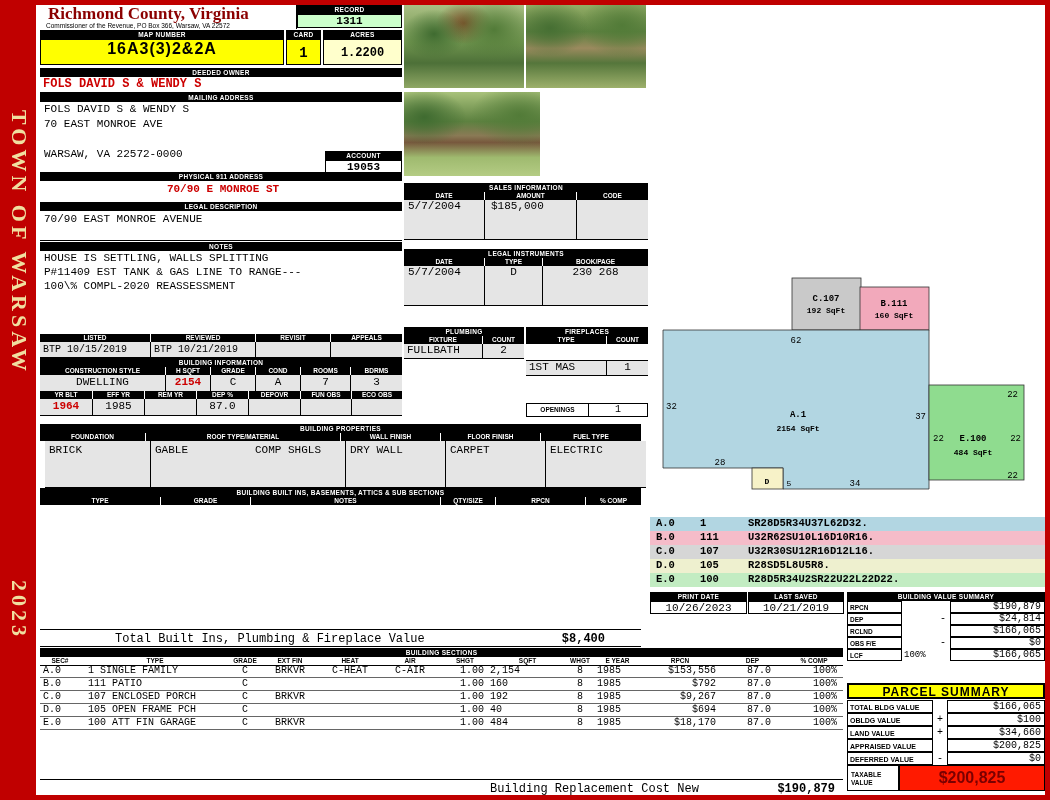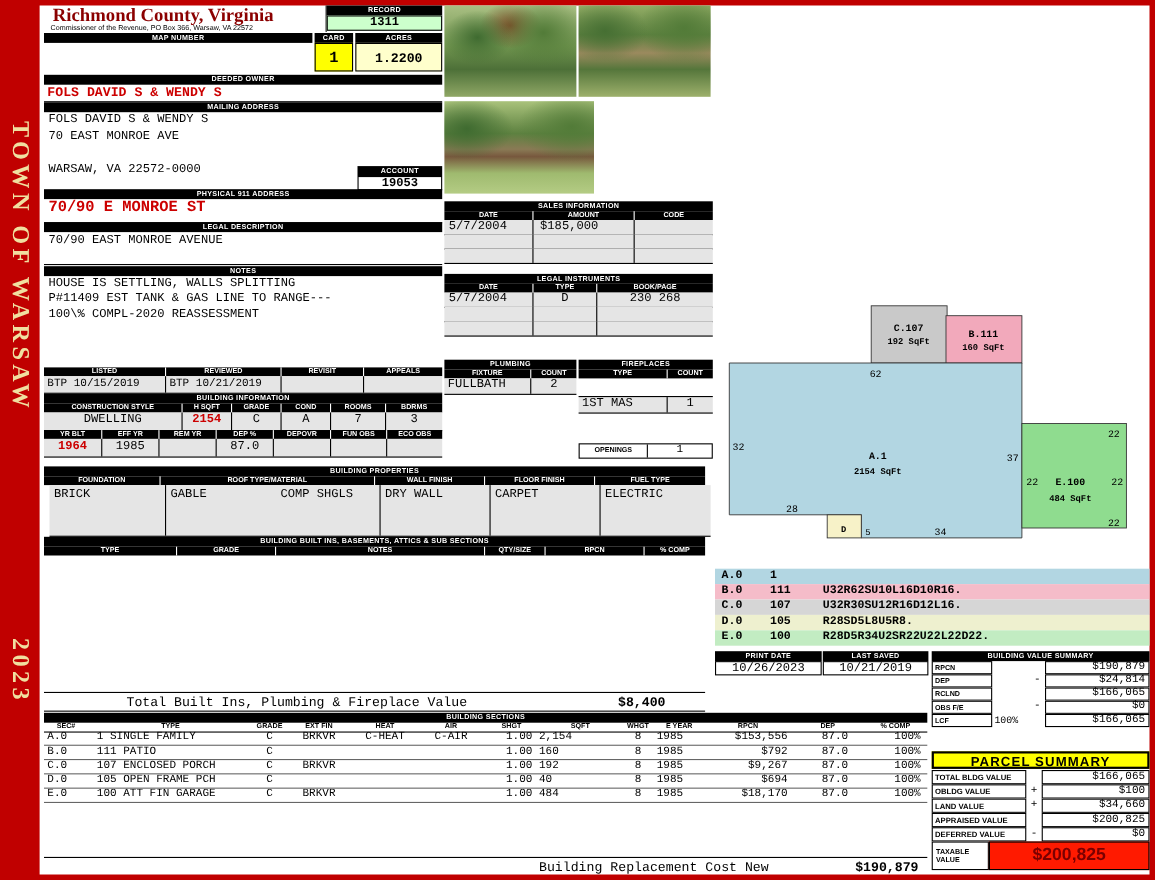--- a/index.html
+++ b/index.html
@@ -87,36 +87,37 @@
   <div class="abs" style="left:48px;top:4px;width:250px;font:bold 17px 'Liberation Serif',serif;color:var(--title,#8b0000);white-space:nowrap;">Richmond County, Virginia</div>
   <div class="abs" style="left:46px;top:22px;width:252px;font-size:6.5px;color:#000;white-space:nowrap;">Commissioner of the Revenue, PO Box 366, Warsaw, VA 22572</div>
   <div class="abs" style="left:296px;top:5px;width:1px;height:24px;background:#000;"></div>
 
   <div class="hdr" style="left:297px;top:5px;width:105px;">RECORD</div>
   <div class="abs mono" style="left:297px;top:14px;width:105px;height:14px;line-height:13px;background:var(--recordbg,#ccffcc);border:1px solid #000;text-align:center;font-weight:bold;font-size:11px;box-sizing:border-box;">1311</div>
 
   <div class="hdr" style="left:40px;top:30px;width:244px;">MAP NUMBER</div>
   <div class="hdr" style="left:286px;top:30px;width:35px;">CARD</div>
   <div class="hdr" style="left:323px;top:30px;width:79px;">ACRES</div>
+  <div class="abs" style="left:40px;top:39px;width:244px;height:26px;line-height:26px;background:var(--yellow,#ffff00);border:1px solid #000;box-sizing:border-box;text-align:center;font:bold 16px 'Liberation Sans',sans-serif;letter-spacing:1px;">16A3(3)2&amp;2A</div>
   <div class="abs mono" style="left:286px;top:39px;width:35px;height:26px;line-height:26px;background:var(--yellow,#ffff00);border:1px solid #000;box-sizing:border-box;text-align:center;font-weight:bold;font-size:14px;">1</div>
   <div class="abs mono" style="left:323px;top:39px;width:79px;height:26px;line-height:26px;background:var(--cream,#ffffcc);border:1px solid #000;box-sizing:border-box;text-align:center;font-weight:bold;font-size:12px;">1.2200</div>
 
   <div class="hdr" style="left:40px;top:68px;width:362px;">DEEDED OWNER</div>
   <div class="abs mono red" style="left:40px;top:77px;width:362px;height:16px;line-height:15px;font-size:12px;padding-left:3px;border-bottom:1px solid #000;box-sizing:border-box;">FOLS DAVID S &amp; WENDY S</div>
 
   <div class="hdr" style="left:40px;top:93px;width:362px;">MAILING ADDRESS</div>
   <div class="abs mono" style="left:44px;top:103px;font-size:11px;">FOLS DAVID S &amp; WENDY S</div>
   <div class="abs mono" style="left:44px;top:118px;font-size:11px;">70 EAST MONROE AVE</div>
   <div class="abs mono" style="left:44px;top:133px;font-size:11px;"></div>
   <div class="abs mono" style="left:44px;top:148px;font-size:11px;">WARSAW, VA 22572-0000</div>
   <div class="hdr" style="left:325px;top:151px;width:77px;">ACCOUNT</div>
   <div class="abs mono" style="left:325px;top:160px;width:77px;height:13px;line-height:12px;border:1px solid #000;box-sizing:border-box;text-align:center;font-weight:bold;font-size:11px;">19053</div>
 
   <div class="hdr" style="left:40px;top:172px;width:362px;">PHYSICAL 911 ADDRESS</div>
-  <div class="abs mono red" style="left:40px;top:181px;width:362px;height:22px;line-height:16px;font-size:14px;padding-left:4px;border-bottom:1px solid #000;box-sizing:border-box;">70/90 E MONROE ST</div>
+  <div class="abs mono red" style="left:40px;top:181px;width:362px;height:22px;line-height:16px;font-size:11px;padding-left:4px;border-bottom:1px solid #000;box-sizing:border-box;text-align:center;">70/90 E MONROE ST</div>
 
   <div class="hdr" style="left:40px;top:202px;width:362px;">LEGAL DESCRIPTION</div>
   <div class="abs mono" style="left:40px;top:211px;width:362px;height:30px;line-height:16px;font-size:11px;padding-left:4px;border-bottom:1px solid #000;box-sizing:border-box;">70/90 EAST MONROE AVENUE</div>
 
   <div class="hdr" style="left:40px;top:242px;width:362px;">NOTES</div>
   <div class="abs mono" style="left:44px;top:252px;font-size:11px;">HOUSE IS SETTLING, WALLS SPLITTING</div>
   <div class="abs mono" style="left:44px;top:266px;font-size:11px;">P#11409 EST TANK &amp; GAS LINE TO RANGE---</div>
   <div class="abs mono" style="left:44px;top:280px;font-size:11px;">100\% COMPL-2020 REASSESSMENT</div>
 
   <div class="hrow" style="left:40px;top:334px;width:362px;">
@@ -298,20 +299,21 @@
     <text class="sk-dim" x="205" y="481" text-anchor="middle">34</text>
     <text class="sk-dim" x="368" y="392" text-anchor="end">22</text>
     <text class="sk-dim" x="283" y="436">22</text>
     <text class="sk-dim" x="371" y="436" text-anchor="end">22</text>
     <text class="sk-dim" x="368" y="473" text-anchor="end">22</text>
   </svg>
 
   <div class="legend-row" style="top:517px;background:var(--legend-a,#b2d6e2);">
     <span class="l-sec">A.0</span>
     <span class="l-code">1</span>
+    <span class="l-path">SR28D5R34U37L62D32.</span>
   </div>
   <div class="legend-row" style="top:531px;background:var(--legend-b,#f5bcc9);">
     <span class="l-sec">B.0</span>
     <span class="l-code">111</span>
     <span class="l-path">U32R62SU10L16D10R16.</span>
   </div>
   <div class="legend-row" style="top:545px;background:var(--legend-c,#d6d6d6);">
     <span class="l-sec">C.0</span>
     <span class="l-code">107</span>
     <span class="l-path">U32R30SU12R16D12L16.</span>

